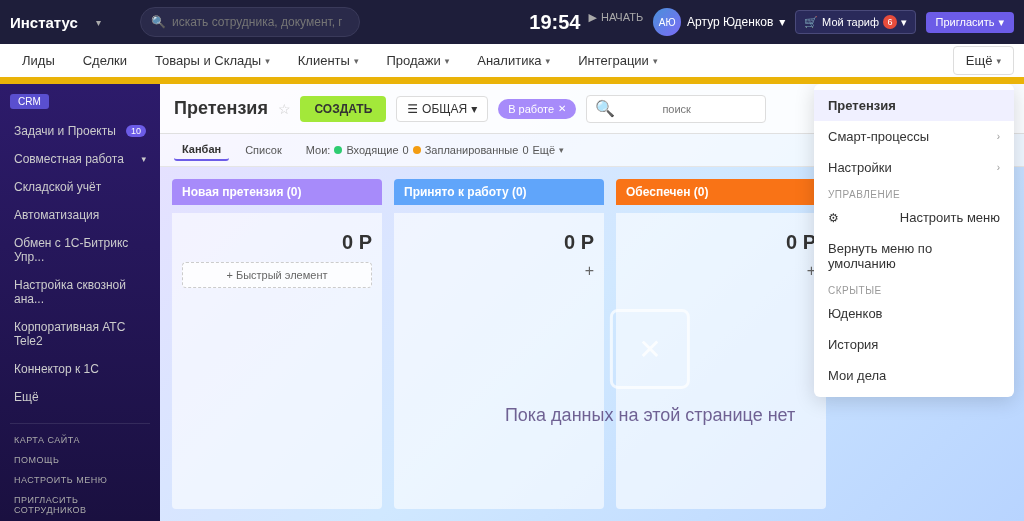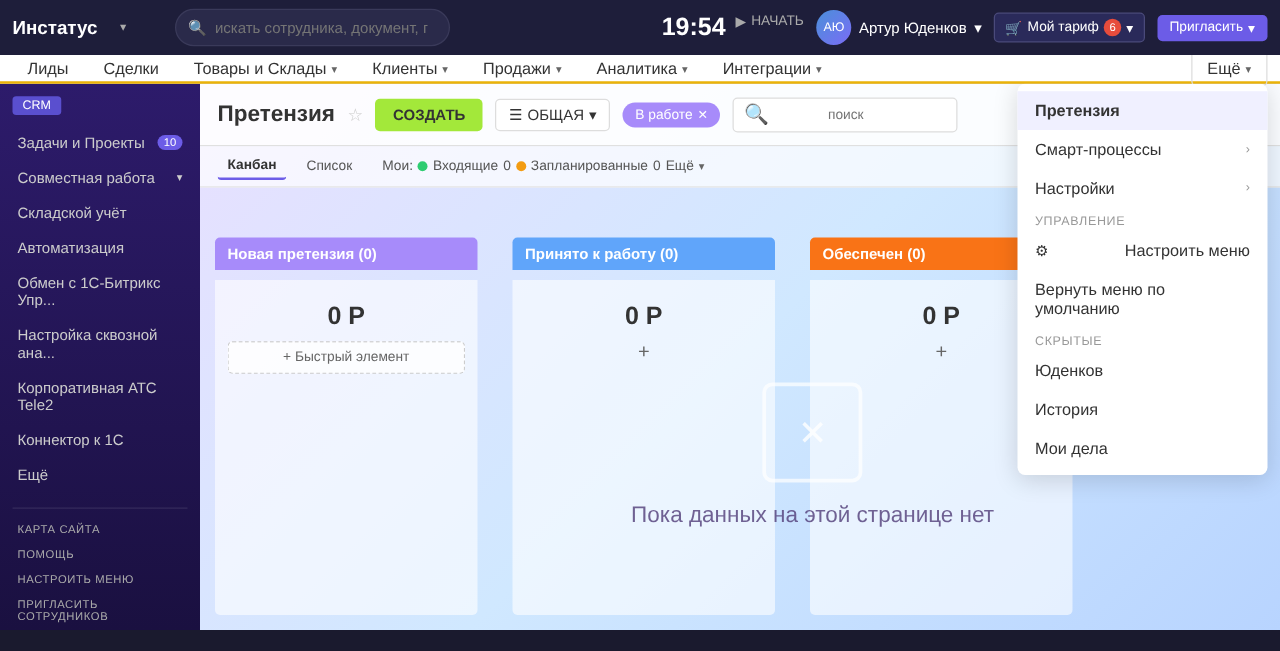--- a/index.html
+++ b/index.html
@@ -31,22 +31,22 @@
       padding: 4px 8px; cursor: pointer; display: flex; align-items: center; gap: 4px;
     }
     .tariff-badge { background: #e74c3c; color: #fff; border-radius: 50%; width: 14px; height: 14px; font-size: 9px; display: flex; align-items: center; justify-content: center; }
     .invite-btn {
       background: #6c5ce7; border: none; border-radius: 4px; color: #fff; font-size: 11px;
       padding: 4px 10px; cursor: pointer; display: flex; align-items: center; gap: 4px;
     }
 
     
     .navbar {
-      background: #fff; height: 23px; display: flex; align-items: center; padding: 0 10px; gap: 4px;
-      border-bottom: 2px solid #eab308; position: relative; z-index: 90;
+      background: #fff; height: 40px; display: flex; align-items: center; padding: 0 10px; gap: 4px;
+      border-bottom: 7px solid #eab308; position: relative; z-index: 90;
     }
     .nav-item {
       padding: 6px 12px; font-size: 13px; color: #333; cursor: pointer; border-radius: 4px;
       display: flex; align-items: center; gap: 4px; white-space: nowrap;
     }
     .nav-chevron { font-size: 9px; color: #666; }
     .nav-more {
       margin-left: auto; padding: 6px 12px; font-size: 13px; color: #333; cursor: pointer;
       display: flex; align-items: center; gap: 4px; border: 1px solid #ddd; border-radius: 4px;
     }
@@ -111,31 +111,31 @@
     }
     .toolbar-btn {
       padding: 4px 8px; font-size: 11px; color: #555; cursor: pointer; border-radius: 3px;
     }
     .toolbar-btn.active { font-weight: 600; color: #333; border-bottom: 2px solid #6c5ce7; }
     .toolbar-filter { display: flex; align-items: center; gap: 4px; font-size: 11px; color: #555; cursor: pointer; padding: 4px 8px; }
     .green-dot { width: 8px; height: 8px; border-radius: 50%; background: #2ecc71; }
     .orange-dot { width: 8px; height: 8px; border-radius: 50%; background: #f39c12; }
 
     
-    .kanban { display: flex; gap: 28px; padding: 12px; flex: 1; overflow-x: auto; position: relative; margin-top: 28px; }
+    .kanban { display: flex; gap: 12px; padding: 12px; flex: 1; overflow-x: auto; position: relative; }
     .kanban-col { min-width: 210px; display: flex; flex-direction: column; gap: 8px; }
     .col-header {
       padding: 6px 10px; border-radius: 4px 4px 0 0; font-size: 12px; font-weight: 600; color: #333;
     }
     .col-header.new { background: #a78bfa; color: #fff; }
     .col-header.accepted { background: #60a5fa; color: #fff; }
     .col-header.provided { background: #f97316; color: #fff; }
     .col-body {
       background: rgba(255,255,255,0.6); border-radius: 0 0 4px 4px; flex: 1; min-height: 120px;
-      display: flex; flex-direction: column; align-items: center; padding: 10px;
+      display: flex; flex-direction: column; align-items: flex-end; padding: 10px;
     }
     .col-amount { font-size: 20px; font-weight: 600; color: #333; margin: 8px 0; }
     .add-item-btn {
       background: rgba(255,255,255,0.8); border: 1px dashed #ccc; border-radius: 4px; width: 100%;
       padding: 6px; font-size: 11px; color: #666; cursor: pointer; text-align: center;
     }
     .plus-icon { color: #666; }
 
     
     .empty-state {

